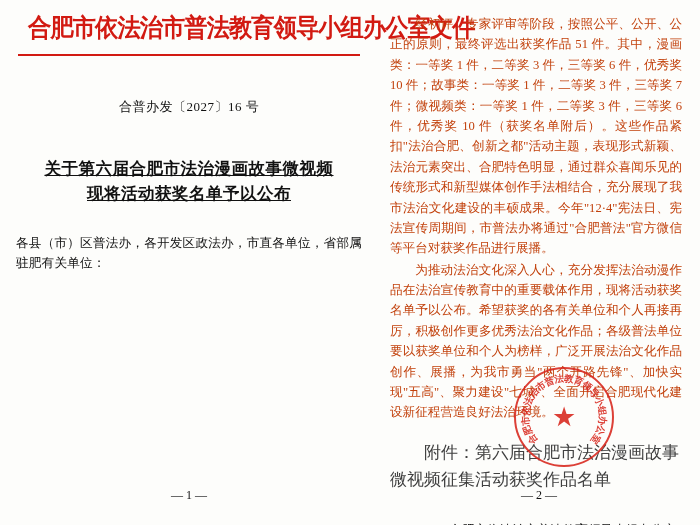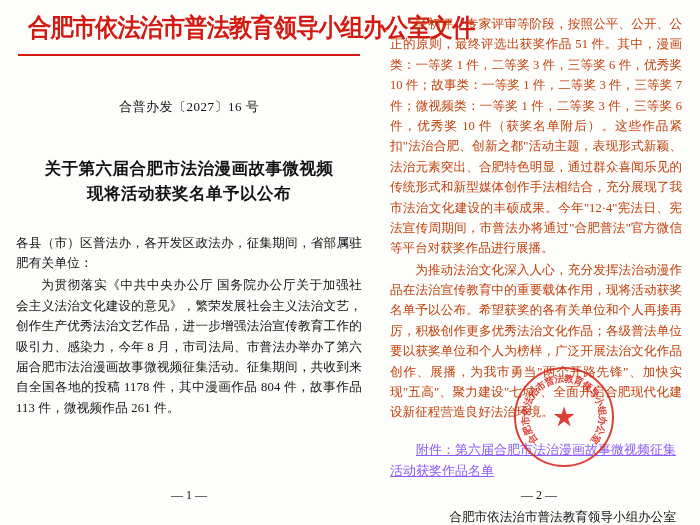--- a/index.html
+++ b/index.html
@@ -59,20 +59,21 @@
     letter-spacing: 0.5px;
   }
   .doc-title {
     text-align: center;
     font-size: 16.5px;
     font-weight: bold;
     color: #111;
     line-height: 1.55;
     margin-top: 40px;
     letter-spacing: 0.5px;
+    text-decoration: underline;
   }
   .body-text {
     font-size: 12.6px;
     color: #111;
     line-height: 1.62;
     text-align: justify;
     letter-spacing: 0.2px;
     margin: 0;
   }
   .p-addressee {
@@ -100,26 +101,25 @@
     line-height: 1.62;
     color: #c2410c;
     text-align: justify;
     text-indent: 2em;
     margin: 0;
   }
   .r-p + .r-p {
     margin-top: 1px;
   }
   .attach {
-    font-size: 13px;
+    font-size: 17px;
     line-height: 1.62;
-    color: #8b5cf6;
+    color: #404040;
     text-indent: 2em;
     margin-top: 16px;
-    text-decoration: underline;
   }
   .signature {
     margin-top: 26px;
     font-size: 12.6px;
     color: #111;
     text-align: right;
     line-height: 1.7;
     padding-right: 6px;
     position: relative;
   }
@@ -170,22 +170,21 @@
     <div class="masthead">合肥市依法治市普法教育领导小组办公室文件</div>
     <div class="red-rule"></div>
 
     <div class="doc-number">合普办发〔2027〕16 号</div>
 
     <div class="doc-title">
       <div>关于第六届合肥市法治漫画故事微视频</div>
       <div>现将活动获奖名单予以公布</div>
     </div>
 
-    <p class="body-text p-addressee">各县（市）区普法办，各开发区政法办，征集期间，省部属驻肥有关单位：</p>
-    <p class="body-text p-indent">为贯彻落实《中共中央办公厅 国务院办公厅关于加强社会主义法治文化建设的意见》，繁荣发展社会主义法治文艺，创作生产优秀法治文艺作品，进一步增强法治宣传教育工作的吸引力、感染力，今年 8 月，市司法局、市普法办举办了第六届合肥市法治漫画故事微视频征集活动。征集期间，共收到来自全国各地的投稿 1178 件，其中漫画作品 804 件，故事作品 113 件，微视频作品 261 件。</p>
+    <p class="body-text p-addressee">各县（市）区普法办，各开发区政法办，市直各单位，省部属驻肥有关单位：</p>
 
     <div class="page-num">— 1 —</div>
   </div>
 
   <div class="col col-right">
     <p class="r-p">经初评、专家评审等阶段，按照公平、公开、公正的原则，最终评选出获奖作品 51 件。其中，漫画类：一等奖 1 件，二等奖 3 件，三等奖 6 件，优秀奖 10 件；故事类：一等奖 1 件，二等奖 3 件，三等奖 7 件；微视频类：一等奖 1 件，二等奖 3 件，三等奖 6 件，优秀奖 10 件（获奖名单附后）。这些作品紧扣"法治合肥、创新之都"活动主题，表现形式新颖、法治元素突出、合肥特色明显，通过群众喜闻乐见的传统形式和新型媒体创作手法相结合，充分展现了我市法治文化建设的丰硕成果。今年"12·4"宪法日、宪法宣传周期间，市普法办将通过"合肥普法"官方微信等平台对获奖作品进行展播。</p>
     <p class="r-p">为推动法治文化深入人心，充分发挥法治动漫作品在法治宣传教育中的重要载体作用，现将活动获奖名单予以公布。希望获奖的各有关单位和个人再接再厉，积极创作更多优秀法治文化作品；各级普法单位要以获奖单位和个人为榜样，广泛开展法治文化作品创作、展播，为我市勇当"两个开路先锋"、加快实现"五高"、聚力建设"七城"、全面开启合肥现代化建设新征程营造良好法治环境。</p>
 
     <div class="attach">附件：第六届合肥市法治漫画故事微视频征集活动获奖作品名单</div>
 

